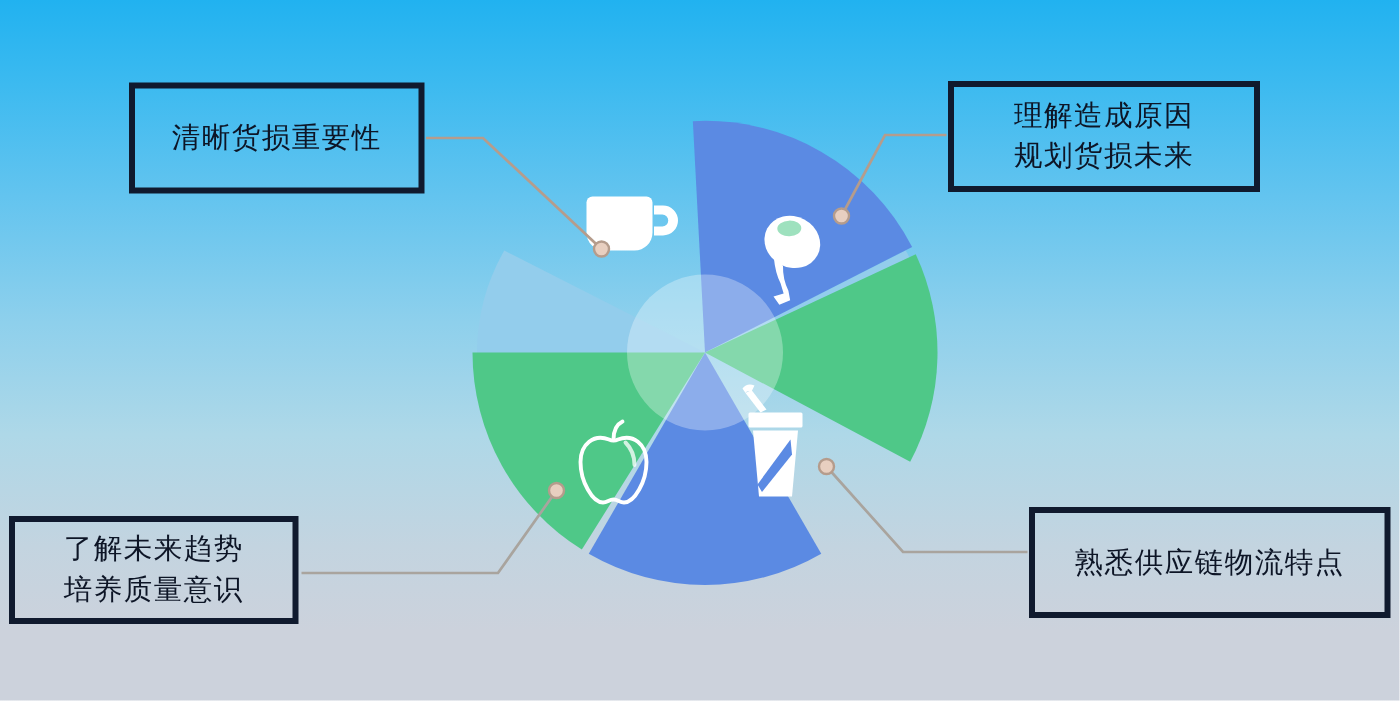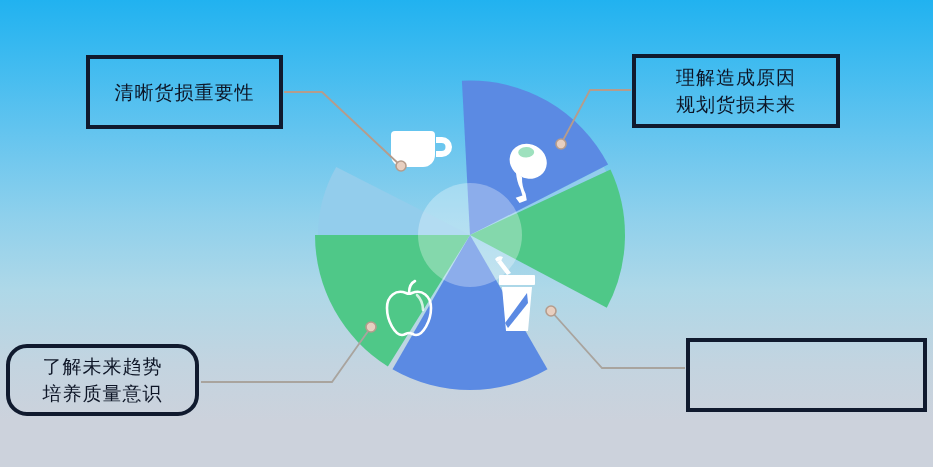--- a/index.html
+++ b/index.html
@@ -34,21 +34,21 @@
   }
   .callout .ln {
     color:#0d1526;
     font-size:19px;
     letter-spacing:1px;
     white-space:nowrap;
     font-family:"DejaVu Sans", sans-serif;
   }
   #callout-tl { left:86px;  top:55px;  width:197px; height:74px; }
   #callout-tr { left:632px; top:54px;  width:208px; height:74px; }
-  #callout-bl { left:6px;   top:344px; width:193px; height:72px;border-radius:21px; }
+  #callout-bl { left:6px;   top:344px; width:193px; height:72px; }
   #callout-br { left:686px; top:338px; width:241px; height:74px; }
 
   
   .connectors { position:absolute; left:0; top:0; width:933px; height:467px; pointer-events:none; }
 </style>
 </head>
 <body>
 
 <div id="stage">
 
@@ -151,15 +151,16 @@
     <span class="ln">理解造成原因</span>
     <span class="ln">规划货损未来</span>
   </div>
 
   <div class="callout" id="callout-bl">
     <span class="ln">了解未来趋势</span>
     <span class="ln">培养质量意识</span>
   </div>
 
   <div class="callout" id="callout-br">
+    <span class="ln">熟悉供应链物流特点</span>
   </div>
 
 </div>
 
 </body></html>

